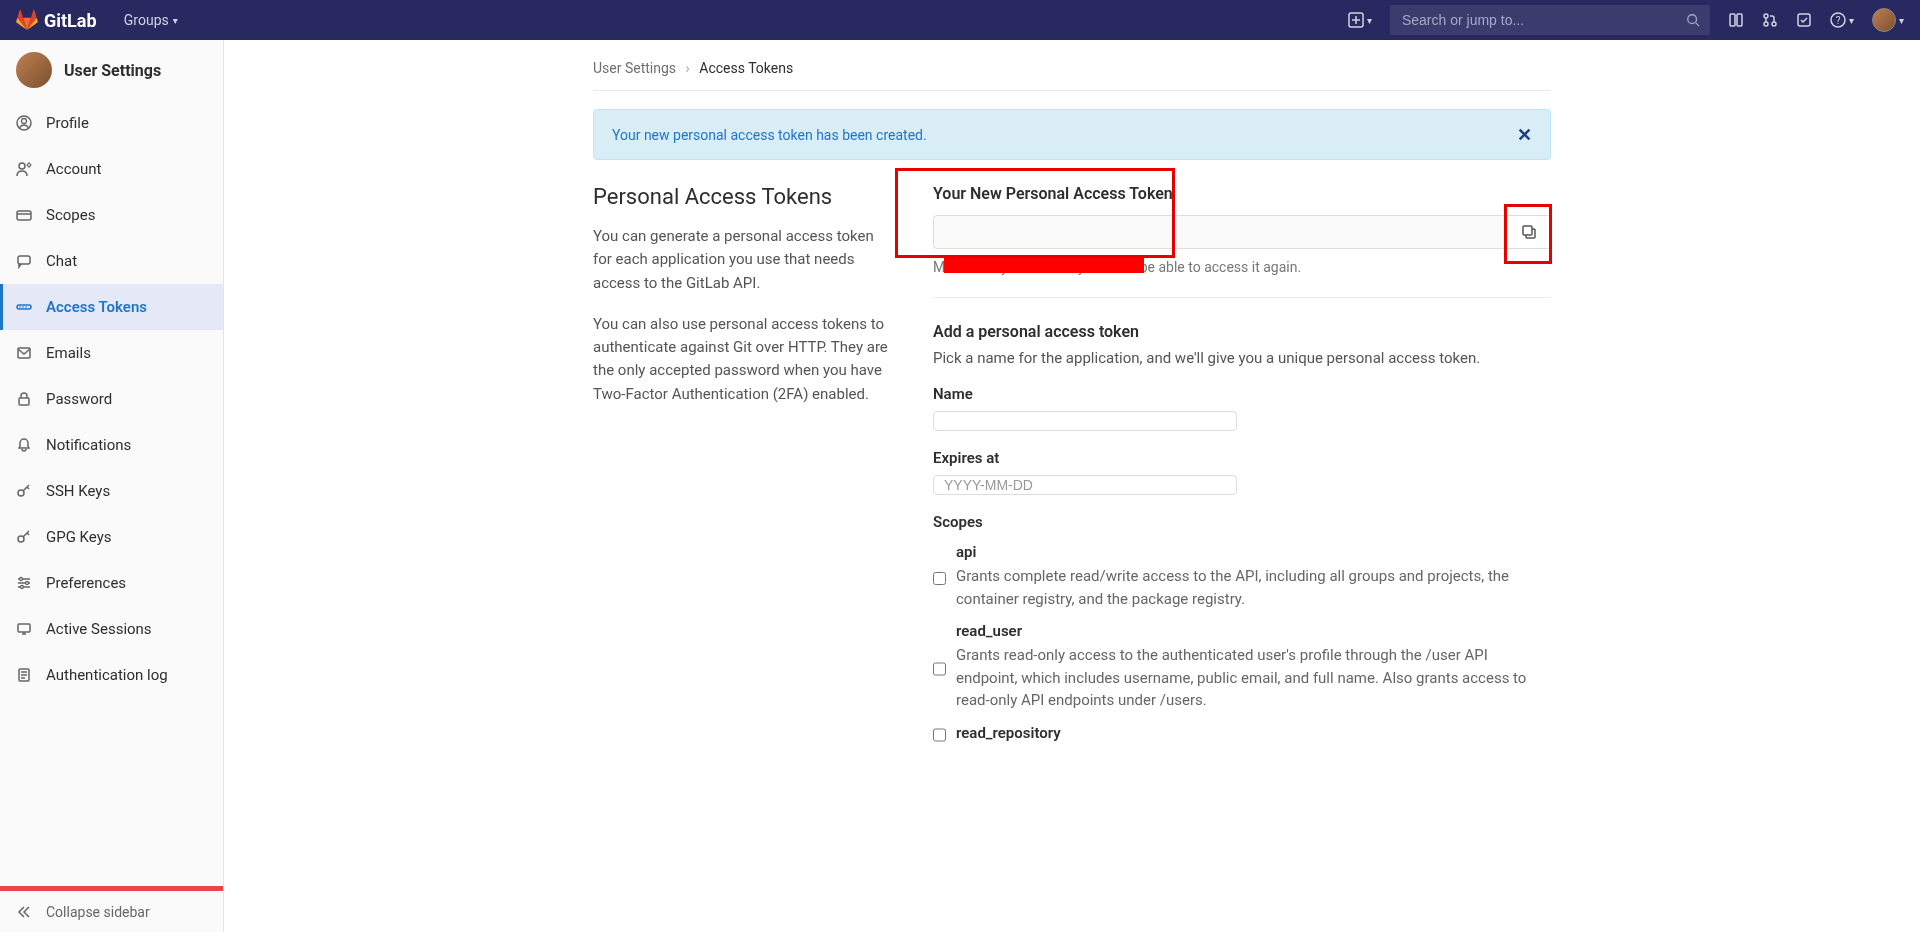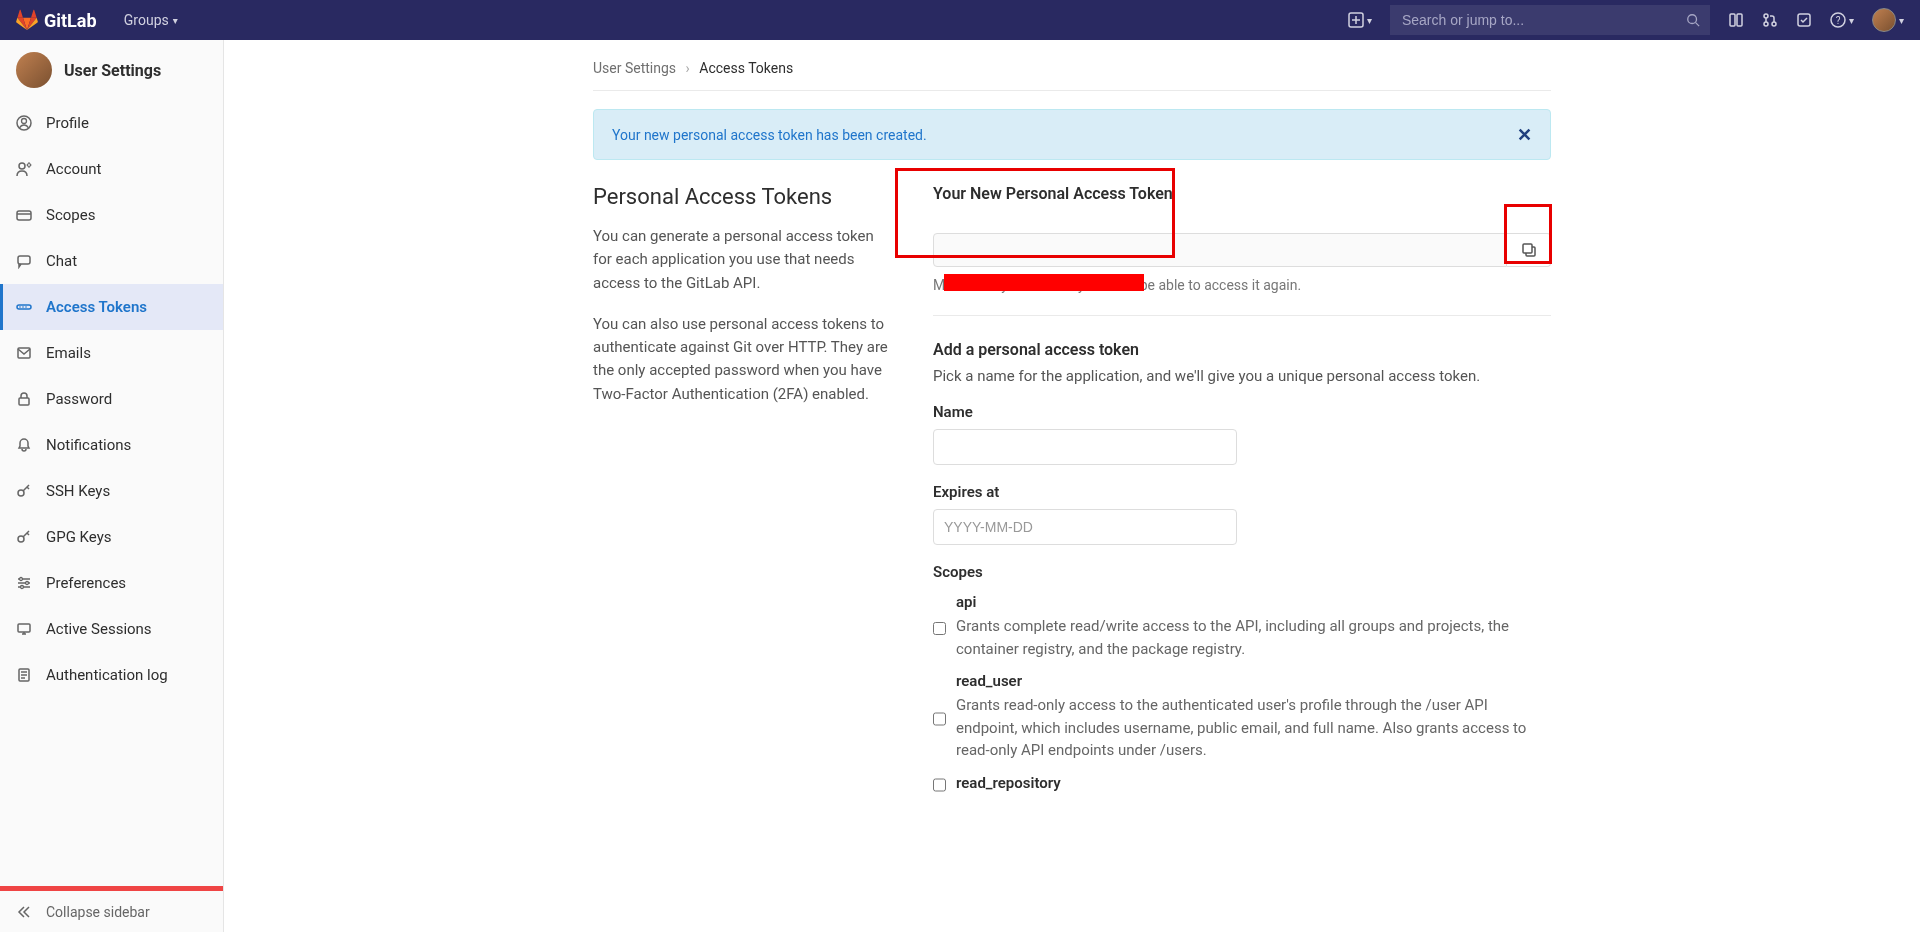--- a/index.html
+++ b/index.html
@@ -49,35 +49,35 @@
 .alert { background: #d9edf7; border: 1px solid #bce8f1; color: #1f75cb; padding: 14px 18px; margin-top: 18px; border-radius: 4px; display: flex; justify-content: space-between; align-items: center; }
 .alert .close { color: #1f3f7f; font-size: 18px; cursor: pointer; font-weight: 700; }
 
 .two-col { display: flex; gap: 40px; margin-top: 24px; }
 .left-col { width: 300px; }
 .left-col h2 { font-size: 22px; font-weight: 400; margin-bottom: 16px; color: #2e2e2e; }
 .left-col p { color: #555; line-height: 1.55; margin-bottom: 18px; font-size: 15px; }
 .right-col { flex: 1; }
 
 .token-block { position: relative; padding: 0 0 22px; border-bottom: 1px solid #eaeaea; }
-.token-block h3 { font-size: 16px; font-weight: 600; margin-bottom: 30px; color: #2e2e2e; }
+.token-block h3 { font-size: 16px; font-weight: 600; margin-bottom: 12px; color: #2e2e2e; }
 .token-row { display: flex; align-items: center; gap: 0; }
 .token-input { flex: 1; height: 34px; border: 1px solid #ddd; border-radius: 4px 0 0 4px; padding: 0 10px; background: #fafafa; }
 .token-redact { position: absolute; background: #f00; height: 17px; width: 200px; left: 11px; top: 41px; }
 .copy-btn { width: 44px; height: 34px; border: 1px solid #ddd; border-left: none; border-radius: 0 4px 4px 0; background: #fff; display: flex; align-items: center; justify-content: center; cursor: pointer; }
 .token-hint { color: #777; font-size: 14px; margin-top: 10px; }
 
 .highlight-box { position: absolute; border: 3px solid #e80000; pointer-events: none; }
 .hl1 { left: -38px; top: -16px; width: 280px; height: 90px; }
 .hl2 { right: -1px; top: 20px; width: 48px; height: 60px; }
 
 .form-section h3 { font-size: 16px; font-weight: 600; margin: 24px 0 8px; color: #2e2e2e; }
 .form-section .sub { color: #555; font-size: 15px; margin-bottom: 18px; }
 .form-label { font-weight: 600; font-size: 15px; margin-bottom: 8px; display: block; color: #2e2e2e; margin-top: 18px; }
-.text-input { height: 36px; border: 1px solid #ddd; border-radius: 4px; padding: 0 10px; width: 304px; font-size: 14px; }
+.text-input { height: 20px; border: 1px solid #ddd; border-radius: 4px; padding: 0 10px; width: 304px; font-size: 14px; }
 .text-input::placeholder { color: #999; }
 
 .scope { display: flex; gap: 10px; margin-top: 12px; }
 .scope input[type=checkbox] { margin-top: 4px; }
 .scope .sname { font-weight: 600; font-size: 15px; color: #2e2e2e; }
 .scope .sdesc { color: #666; font-size: 15px; line-height: 1.5; margin-top: 4px; }
 
 svg { display: block; }
 </style>
 </head>

